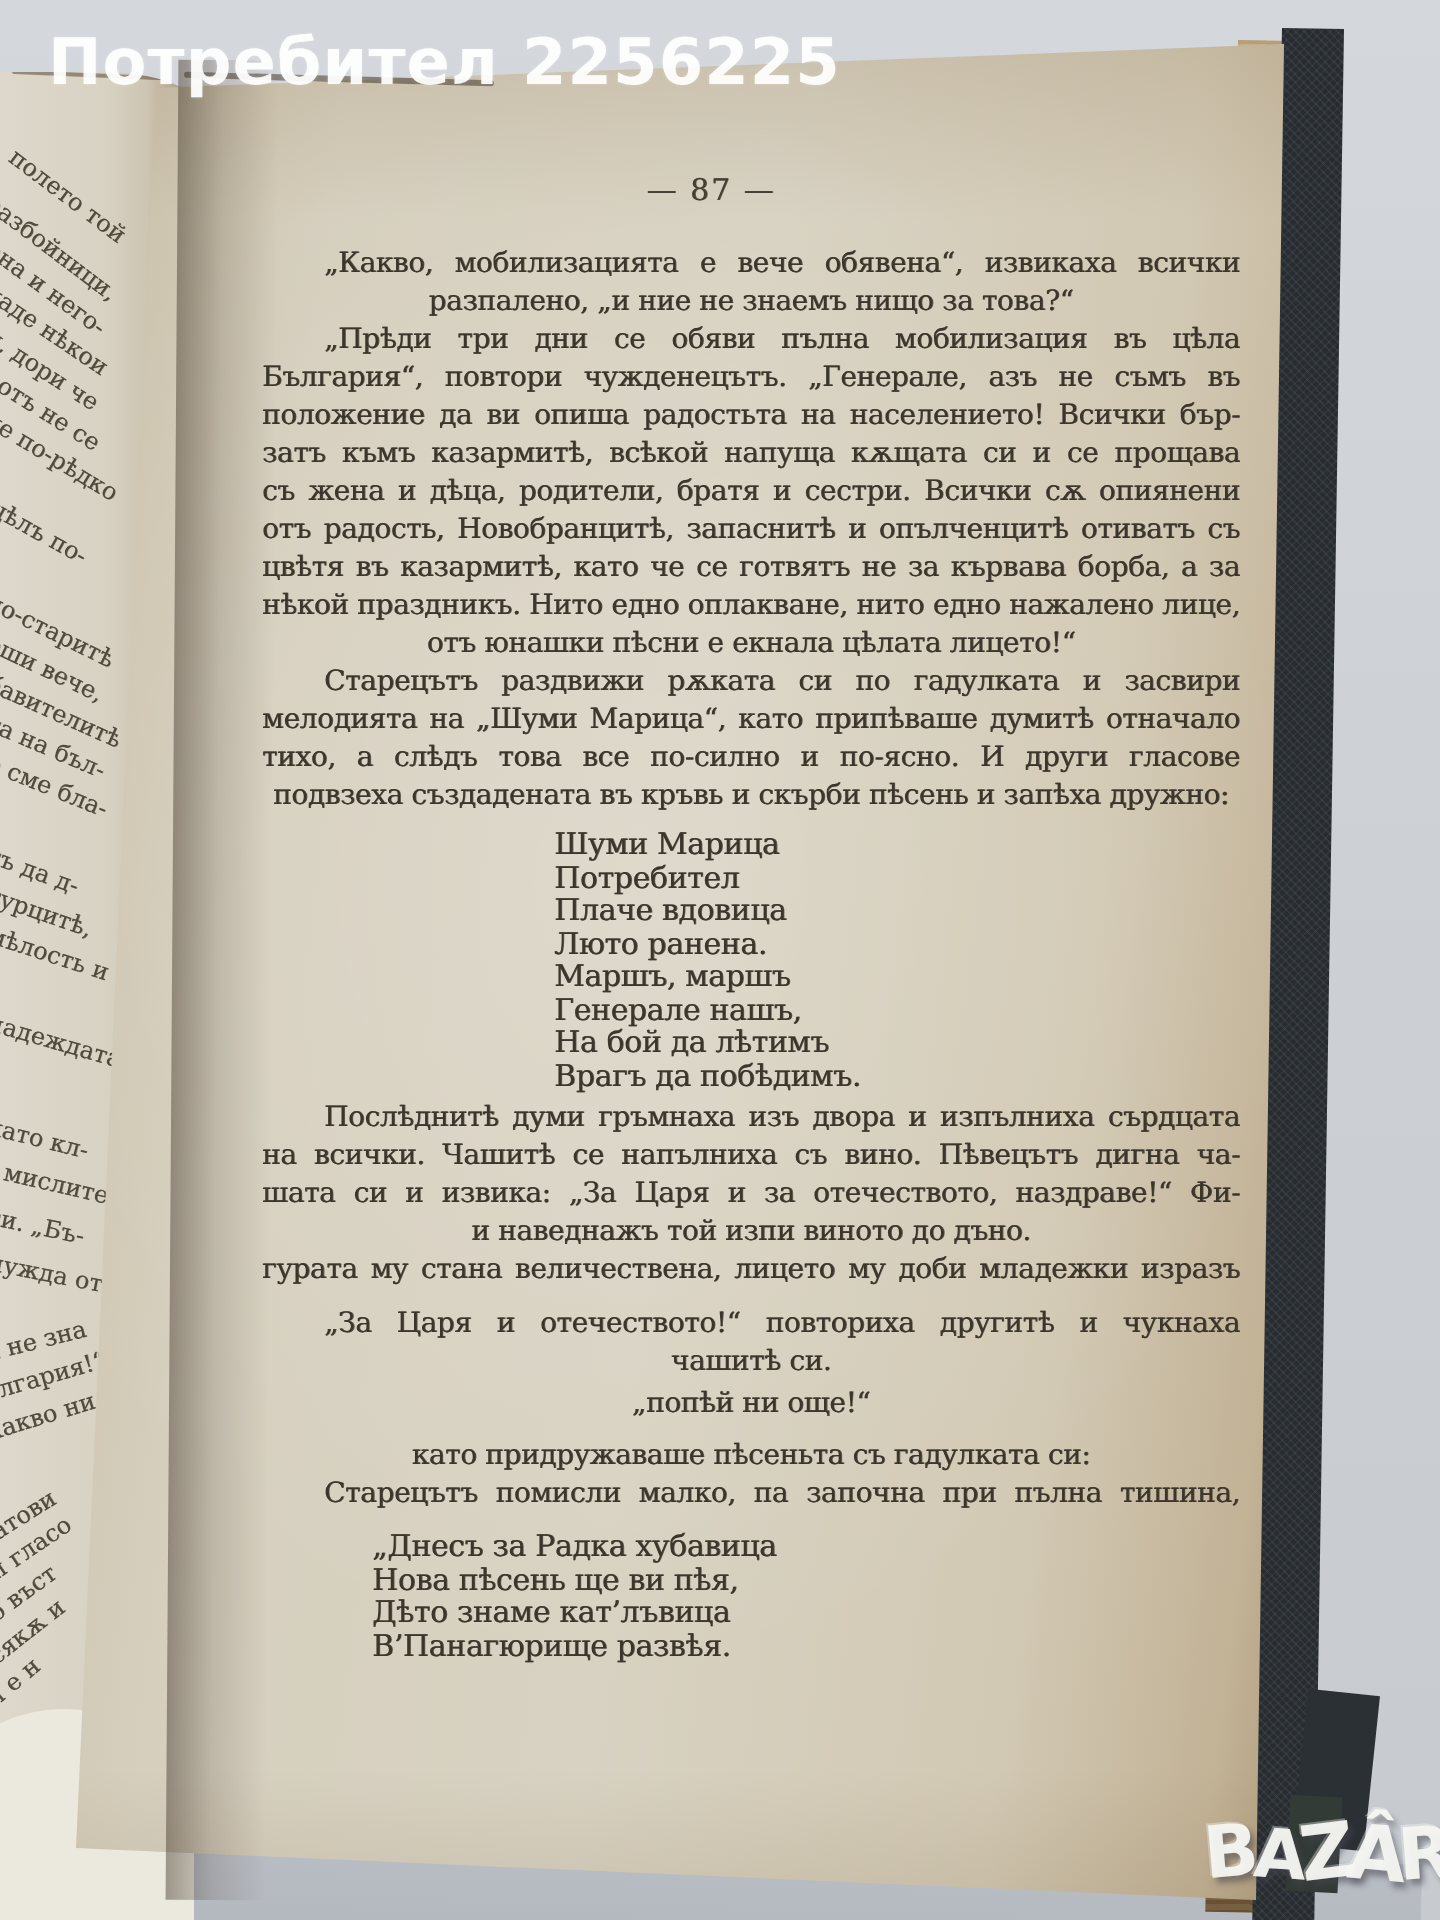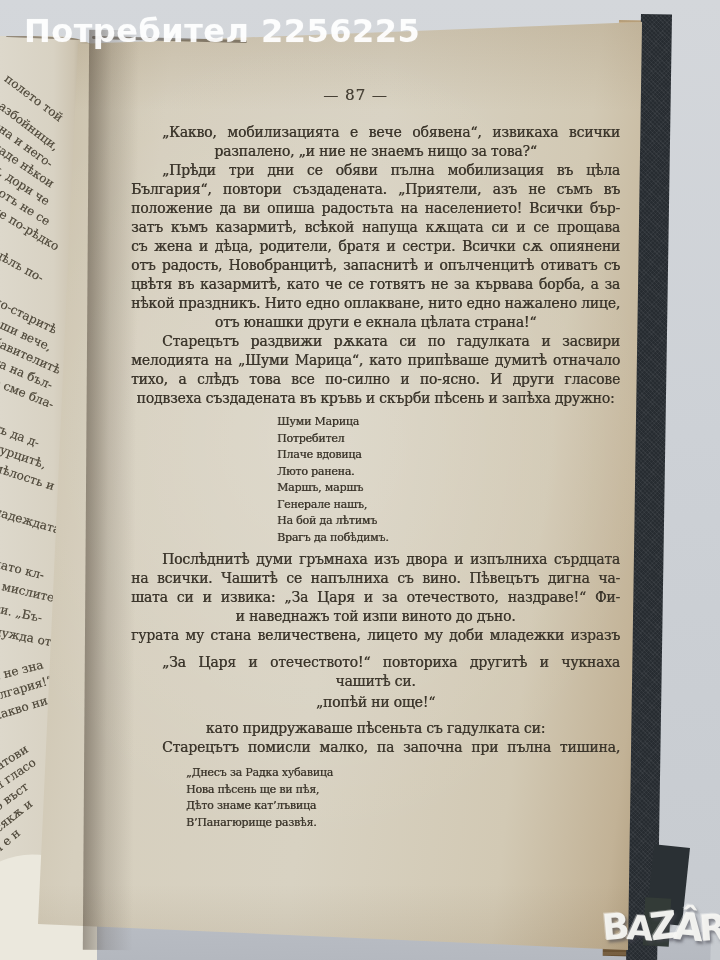--- a/index.html
+++ b/index.html
@@ -63,21 +63,21 @@
   
   .page-number{position:absolute;left:131px;top:86px;width:489px;
     text-align:center;padding-right:40px;box-sizing:border-box;
     font-size:15px;letter-spacing:1px;color:#453f34;
     text-shadow:0.4px 0 0 rgba(69,63,52,0.7);}
   .text-block{position:absolute;left:131px;top:123px;width:489px;}
   .line{height:19px;line-height:19px;font-size:14px;letter-spacing:-0.2px;
     color:#3b352b;text-shadow:0.4px 0 0 rgba(59,53,43,0.75);overflow:hidden;text-align:center;}
   .line.j{text-align:justify;text-align-last:justify;}
   .line.i{text-indent:31px;}
-  .verse-line{height:16.5px;line-height:16.5px;font-size:11px;letter-spacing:-0.2px;
+  .verse-line{height:16.5px;line-height:16.5px;font-size:15px;letter-spacing:-0.2px;
     color:#3b352b;text-shadow:0.4px 0 0 rgba(59,53,43,0.75);white-space:nowrap;overflow:visible;}
 
   
   .wm-user{position:absolute;left:24px;top:12px;
     font-family:"DejaVu Sans",sans-serif;font-weight:bold;font-size:32px;
     color:rgba(255,255,255,0.92);letter-spacing:0.5px;
     text-shadow:0 0 2px rgba(255,255,255,0.2);}
   .wm-bazar{position:absolute;left:602px;top:896px;width:130px;height:64px;}
   .bazar-letter{position:absolute;font-family:"DejaVu Sans",sans-serif;font-weight:bold;
     color:rgba(246,245,242,0.95);
@@ -135,28 +135,28 @@
   <div class="gutter-shadow"></div>
 
   <div class="page-number">— 87 —</div>
   <div class="text-block" id="text-block">
       <div style="margin-top: 0px;">
         <div class="line j i">„Какво, мобилизацията е вече обявена“, извикаха всички</div>
         <div class="line">разпалено, „и ние не знаемъ нищо за това?“</div>
       </div>
       <div style="margin-top: 0px;">
         <div class="line j i">„Прѣди три дни се обяви пълна мобилизация въ цѣла</div>
-        <div class="line j">България“, повтори създадената. „Приятели, азъ не съмъ въ</div>
+        <div class="line j">България“, повтори чужденецътъ. „Генерале, азъ не съмъ въ</div>
         <div class="line j">положение да ви опиша радостьта на населението! Всички бър-</div>
         <div class="line j">затъ къмъ казармитѣ, всѣкой напуща кѫщата си и се прощава</div>
         <div class="line j">съ жена и дѣца, родители, братя и сестри. Всички сѫ опиянени</div>
         <div class="line j">отъ радость, Новобранцитѣ, запаснитѣ и опълченцитѣ отиватъ съ</div>
         <div class="line j">цвѣтя въ казармитѣ, като че се готвятъ не за кървава борба, а за</div>
         <div class="line j">нѣкой праздникъ. Нито едно оплакване, нито едно нажалено лице,</div>
-        <div class="line">отъ юнашки други е екнала цѣлата страна!“</div>
+        <div class="line">отъ юнашки пѣсни е екнала цѣлата лицето!“</div>
       </div>
       <div style="margin-top: 0px;">
         <div class="line j i">Старецътъ раздвижи рѫката си по гадулката и засвири</div>
         <div class="line j">мелодията на „Шуми Марица“, като припѣваше думитѣ отначало</div>
         <div class="line j">тихо, а слѣдъ това все по-силно и по-ясно. И други гласове</div>
         <div class="line">подвзеха създадената въ кръвь и скърби пѣсень и запѣха дружно:</div>
       </div>
       <div style="margin-top: 6px;">
         <div class="verse-line" style="margin-left: 146px;">Шуми Марица</div>
         <div class="verse-line" style="margin-left: 146px;">Потребител</div>

